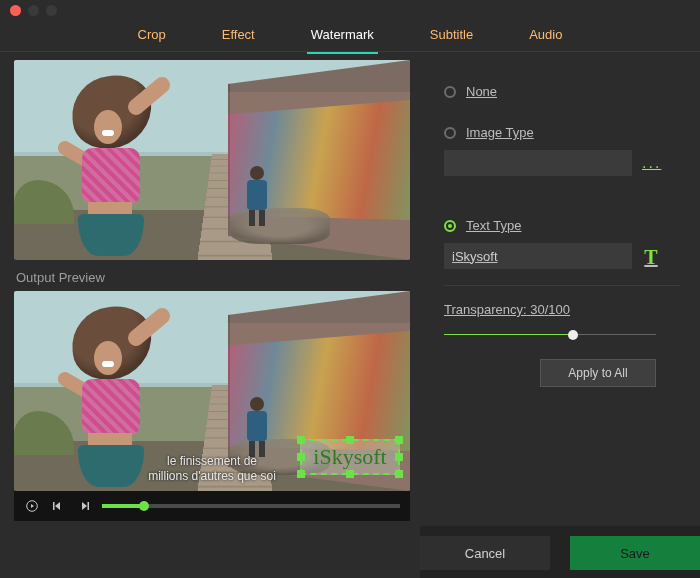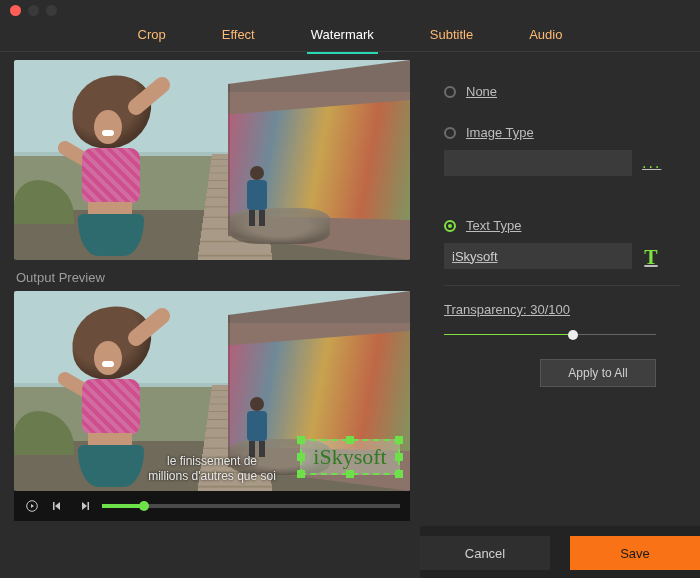--- a/index.html
+++ b/index.html
@@ -139,21 +139,21 @@
   .slider .trackfill{position:absolute;top:7px;height:1px;background:#7ee33f;width:61%;}
   .slider .th{position:absolute;left:61%;top:3px;width:10px;height:10px;border-radius:50%;background:#eee;margin-left:-5px;}
   .apply{margin-top:18px;margin-left:96px;height:28px;width:116px;background:#3f3f3f;border:1px solid #555;color:#d0d0d0;font-size:12px;cursor:pointer;}
   .footer-right{
     position:absolute;left:0;right:0;bottom:0;height:52px;
     display:flex;gap:0;padding:10px 0 10px 0;
     background:#232323;
   }
   .btn{height:34px;display:flex;align-items:center;justify-content:center;font-size:13px;cursor:pointer;}
   .btn.cancel{flex:1;background:#2f2f2f;color:#d0d0d0;}
-  .btn.save{flex:1;background:#f97316;color:#1a1a1a;margin-left:20px;}
+  .btn.save{flex:1;background:#15803d;color:#1a1a1a;margin-left:20px;}
 </style>
 </head>
 <body>
 
 <div class="titlebar">
   <div class="traffic">
     <div class="tdot" style="background:#ff5f57"></div>
     <div class="tdot" style="background:#3a3a3a"></div>
     <div class="tdot" style="background:#3a3a3a"></div>
   </div>

